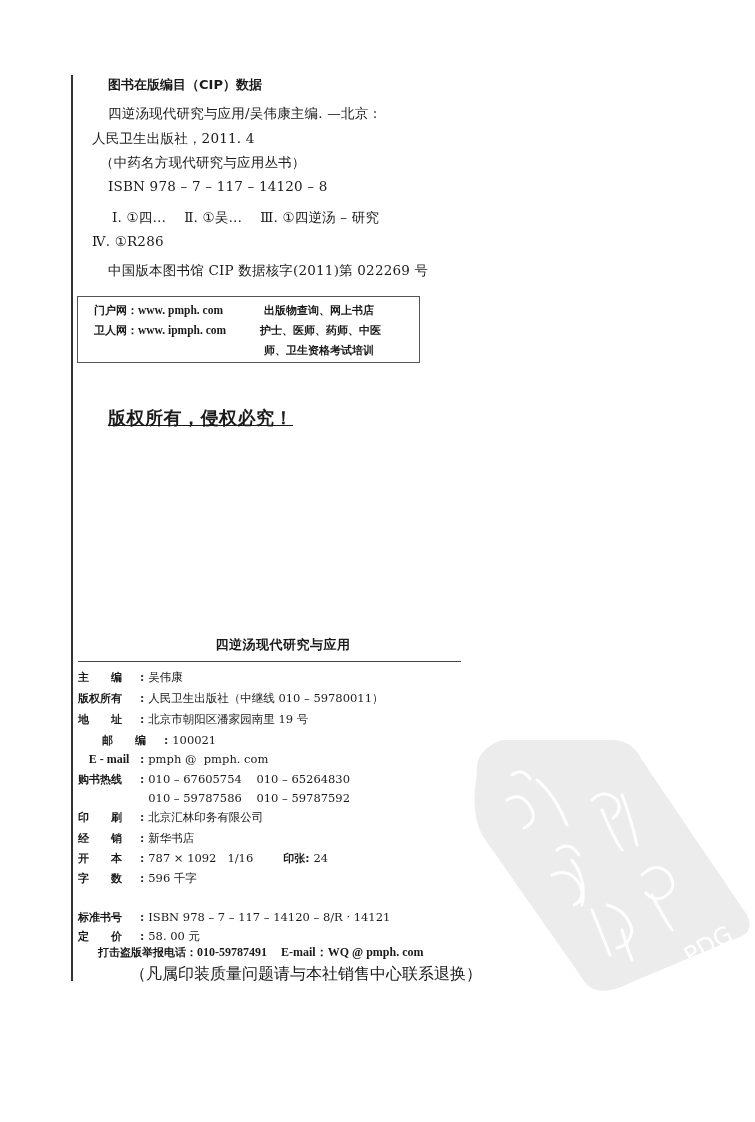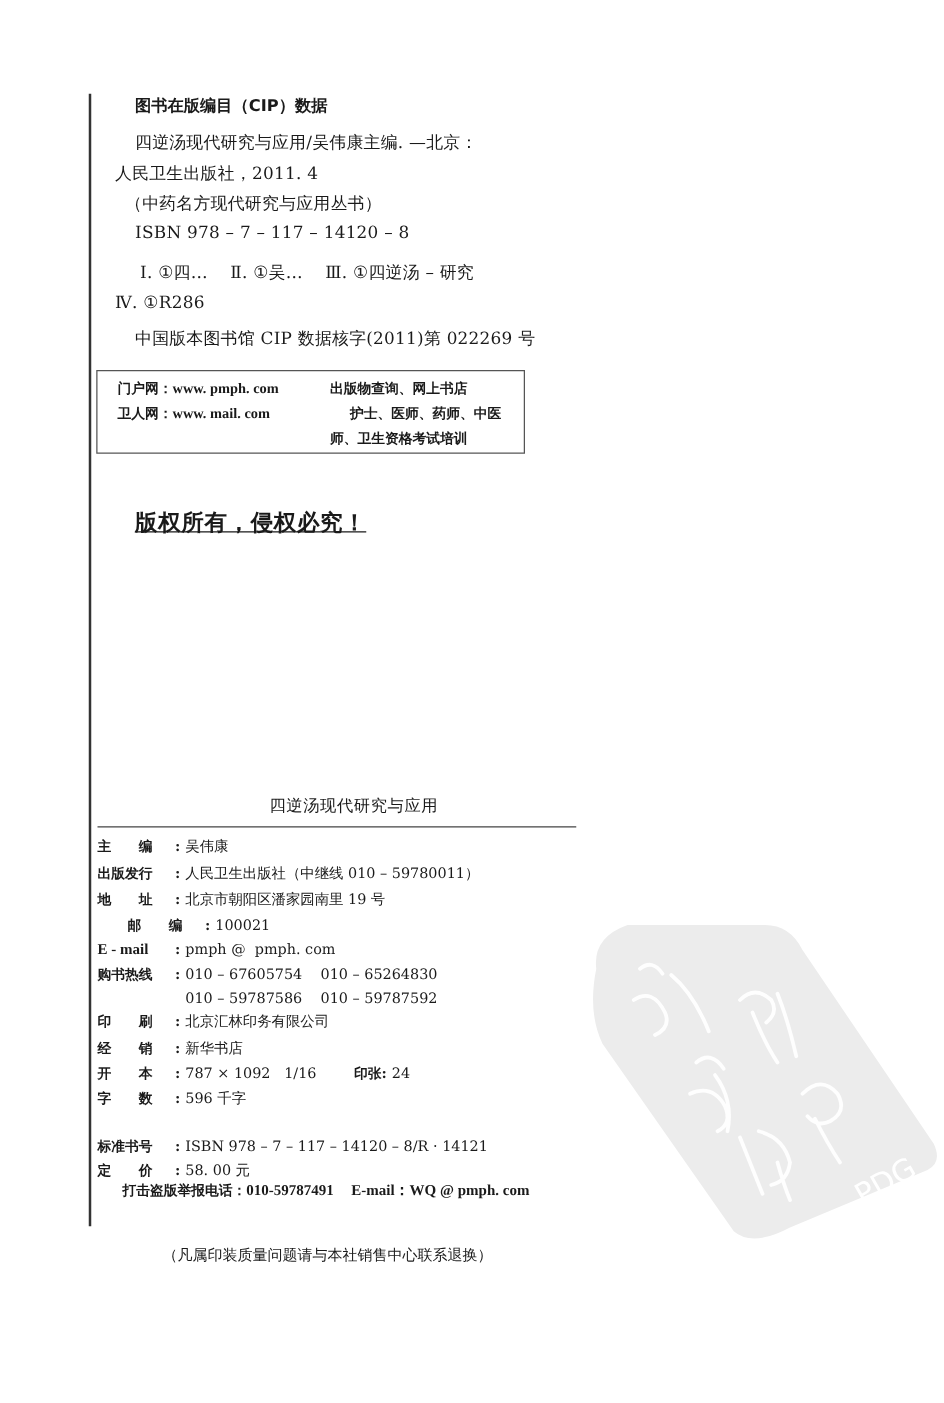--- a/index.html
+++ b/index.html
@@ -9,32 +9,32 @@
   .vrule { position: absolute; left: 71px; top: 75px; width: 2px; height: 906px; background: #333; }
   .abs { position: absolute; white-space: nowrap; padding-left: 16px; }
   .cip-heading { left: 92px; top: 76px; font-family: "DejaVu Sans", sans-serif; font-weight: bold; font-size: 13px; }
   .cip-line { font-size: 13.5px; letter-spacing: 0.2px; }
   .box { position: absolute; left: 77px; top: 296px; width: 343px; height: 67px; border: 1px solid #555; box-sizing: border-box; }
   .box-row { position: absolute; font-size: 11px; font-weight: bold; white-space: nowrap; }
   .box-row .lab { font-family: "DejaVu Sans", sans-serif; }
   .box-row .url { font-family: "Liberation Serif", serif; font-size: 11.5px; }
   .box-desc { position: absolute; font-family: "DejaVu Sans", sans-serif; font-size: 11px; font-weight: bold; white-space: nowrap; }
   .copyright { left: 92px; top: 406px; font-family: "DejaVu Sans", sans-serif; font-weight: bold; font-size: 18px; letter-spacing: 0.5px; text-decoration: underline; }
-  .book-title { left: 0; width: 534px; text-align: center; top: 636px; font-family: "DejaVu Sans", sans-serif; font-weight: normal; font-size: 13px; letter-spacing: 0.5px; }
+  .book-title { left: 0; width: 534px; text-align: center; top: 636px; font-family: "DejaVu Sans", sans-serif; font-weight: bold; font-size: 13px; letter-spacing: 0.5px; }
   .hrule { position: absolute; left: 78px; top: 661px; width: 383px; height: 1px; background: #444; }
   .info-row { position: absolute; left: 78px; font-size: 11.5px; white-space: nowrap; height: 18px; line-height: 18px; }
   .info-row .k { display: inline-block; width: 62px; font-family: "DejaVu Sans", sans-serif; font-weight: bold; font-size: 11px; }
   .info-row .k2 { display: inline-block; font-family: "DejaVu Sans", sans-serif; font-weight: bold; font-size: 11px; }
   .info-row .sep { font-weight: bold; }
   .gap { display: inline-block; width: 14px; }
   .gapl { display: inline-block; width: 30px; }
   .piracy { left: 82px; top: 944px; font-size: 11.5px; }
   .piracy .b { font-family: "DejaVu Sans", sans-serif; font-weight: bold; font-size: 11px; }
   .piracy .bs { font-family: "Liberation Serif", serif; font-weight: bold; font-size: 12px; }
-  .note { left: 114px; top: 964px; font-size: 12px; margin-top: 32px; }
+  .note { left: 114px; top: 964px; font-size: 16px; }
   .watermark { position: absolute; left: 462px; top: 700px; width: 300px; height: 300px; }
 </style>
 </head>
 <body>
 
 <div class="page">
 
   <div class="vrule"></div>
 
   <div class="abs cip-heading">图书在版编目（CIP）数据</div>
@@ -45,36 +45,36 @@
   <div class="abs cip-line" style="left:96px; top:209px; white-space:pre;">Ⅰ. ①四…    Ⅱ. ①吴…    Ⅲ. ①四逆汤 – 研究</div>
   <div class="abs cip-line" style="left:76px; top:233px;">Ⅳ. ①R286</div>
   <div class="abs cip-line" style="left:92px; top:262px;">中国版本图书馆 CIP 数据核字(2011)第 022269 号</div>
 
   <div class="box">
     <div class="box-row" style="left:16px; top:6px;">
       <span class="lab">门户网：</span><span class="url">www. pmph. com</span>
     </div>
     <div class="box-desc" style="left:186px; top:6px;">出版物查询、网上书店</div>
     <div class="box-row" style="left:16px; top:26px;">
-      <span class="lab">卫人网：</span><span class="url">www. mail. com</span>
+      <span class="lab">卫人网：</span><span class="url">www. ipmph. com</span>
     </div>
-    <div class="box-desc" style="left:202px; top:26px;">护士、医师、药师、中医</div>
+    <div class="box-desc" style="left:182px; top:26px;">护士、医师、药师、中医</div>
     <div class="box-desc" style="left:186px; top:46px;">师、卫生资格考试培训</div>
   </div>
 
   <div class="abs copyright">版权所有，侵权必究！</div>
 
   <div class="abs book-title">四逆汤现代研究与应用</div>
   <div class="hrule"></div>
 
   <div class="info-row" style="top:668px;"><span class="k">主　　编</span><span class="sep">: </span><span>吴伟康</span></div>
-  <div class="info-row" style="top:689px;"><span class="k">出版发行</span><span class="sep">: </span><span>人民卫生出版社（中继线 010 – 59780011）</span></div>
+  <div class="info-row" style="top:689px;"><span class="k">版权所有</span><span class="sep">: </span><span>人民卫生出版社（中继线 010 – 59780011）</span></div>
   <div class="info-row" style="top:710px;"><span class="k">地　　址</span><span class="sep">: </span><span>北京市朝阳区潘家园南里 19 号</span></div>
   <div class="info-row" style="top:731px;padding-left:24px;"><span class="k">邮　　编</span><span class="sep">: </span><span>100021</span></div>
-  <div class="info-row" style="top:750px;"><span class="k" style="font-family:'Liberation Serif',serif; font-size:12px;">E - mail</span><span class="sep">: </span><span style="white-space:pre;">pmph @  pmph. com</span></div>
+  <div class="info-row" style="top:750px;"><span class="k" style="font-family:'Liberation Serif',serif; font-size:12px;text-align:center;">E - mail</span><span class="sep">: </span><span style="white-space:pre;">pmph @  pmph. com</span></div>
   <div class="info-row" style="top:770px; white-space:pre;"><span class="k">购书热线</span><span class="sep">: </span><span style="white-space:pre;">010 – 67605754    010 – 65264830</span></div>
   <div class="info-row" style="top:789px;"><span class="k"></span><span class="sep" style="visibility:hidden;">: </span><span style="white-space:pre;">010 – 59787586    010 – 59787592</span></div>
   <div class="info-row" style="top:808px;"><span class="k">印　　刷</span><span class="sep">: </span><span>北京汇林印务有限公司</span></div>
   <div class="info-row" style="top:829px;"><span class="k">经　　销</span><span class="sep">: </span><span>新华书店</span></div>
   <div class="info-row" style="top:849px;"><span class="k">开　　本</span><span class="sep">: </span><span style="white-space:pre;">787 × 1092   1/16</span><span class="gapl"></span><span class="k2">印张</span><span class="sep">: </span><span>24</span></div>
   <div class="info-row" style="top:869px;"><span class="k">字　　数</span><span class="sep">: </span><span>596 千字</span></div>
   <div class="info-row" style="top:908px;"><span class="k">标准书号</span><span class="sep">: </span><span>ISBN 978 – 7 – 117 – 14120 – 8/R · 14121</span></div>
   <div class="info-row" style="top:927px;"><span class="k">定　　价</span><span class="sep">: </span><span>58. 00 元</span></div>
 
   <div class="abs piracy">

